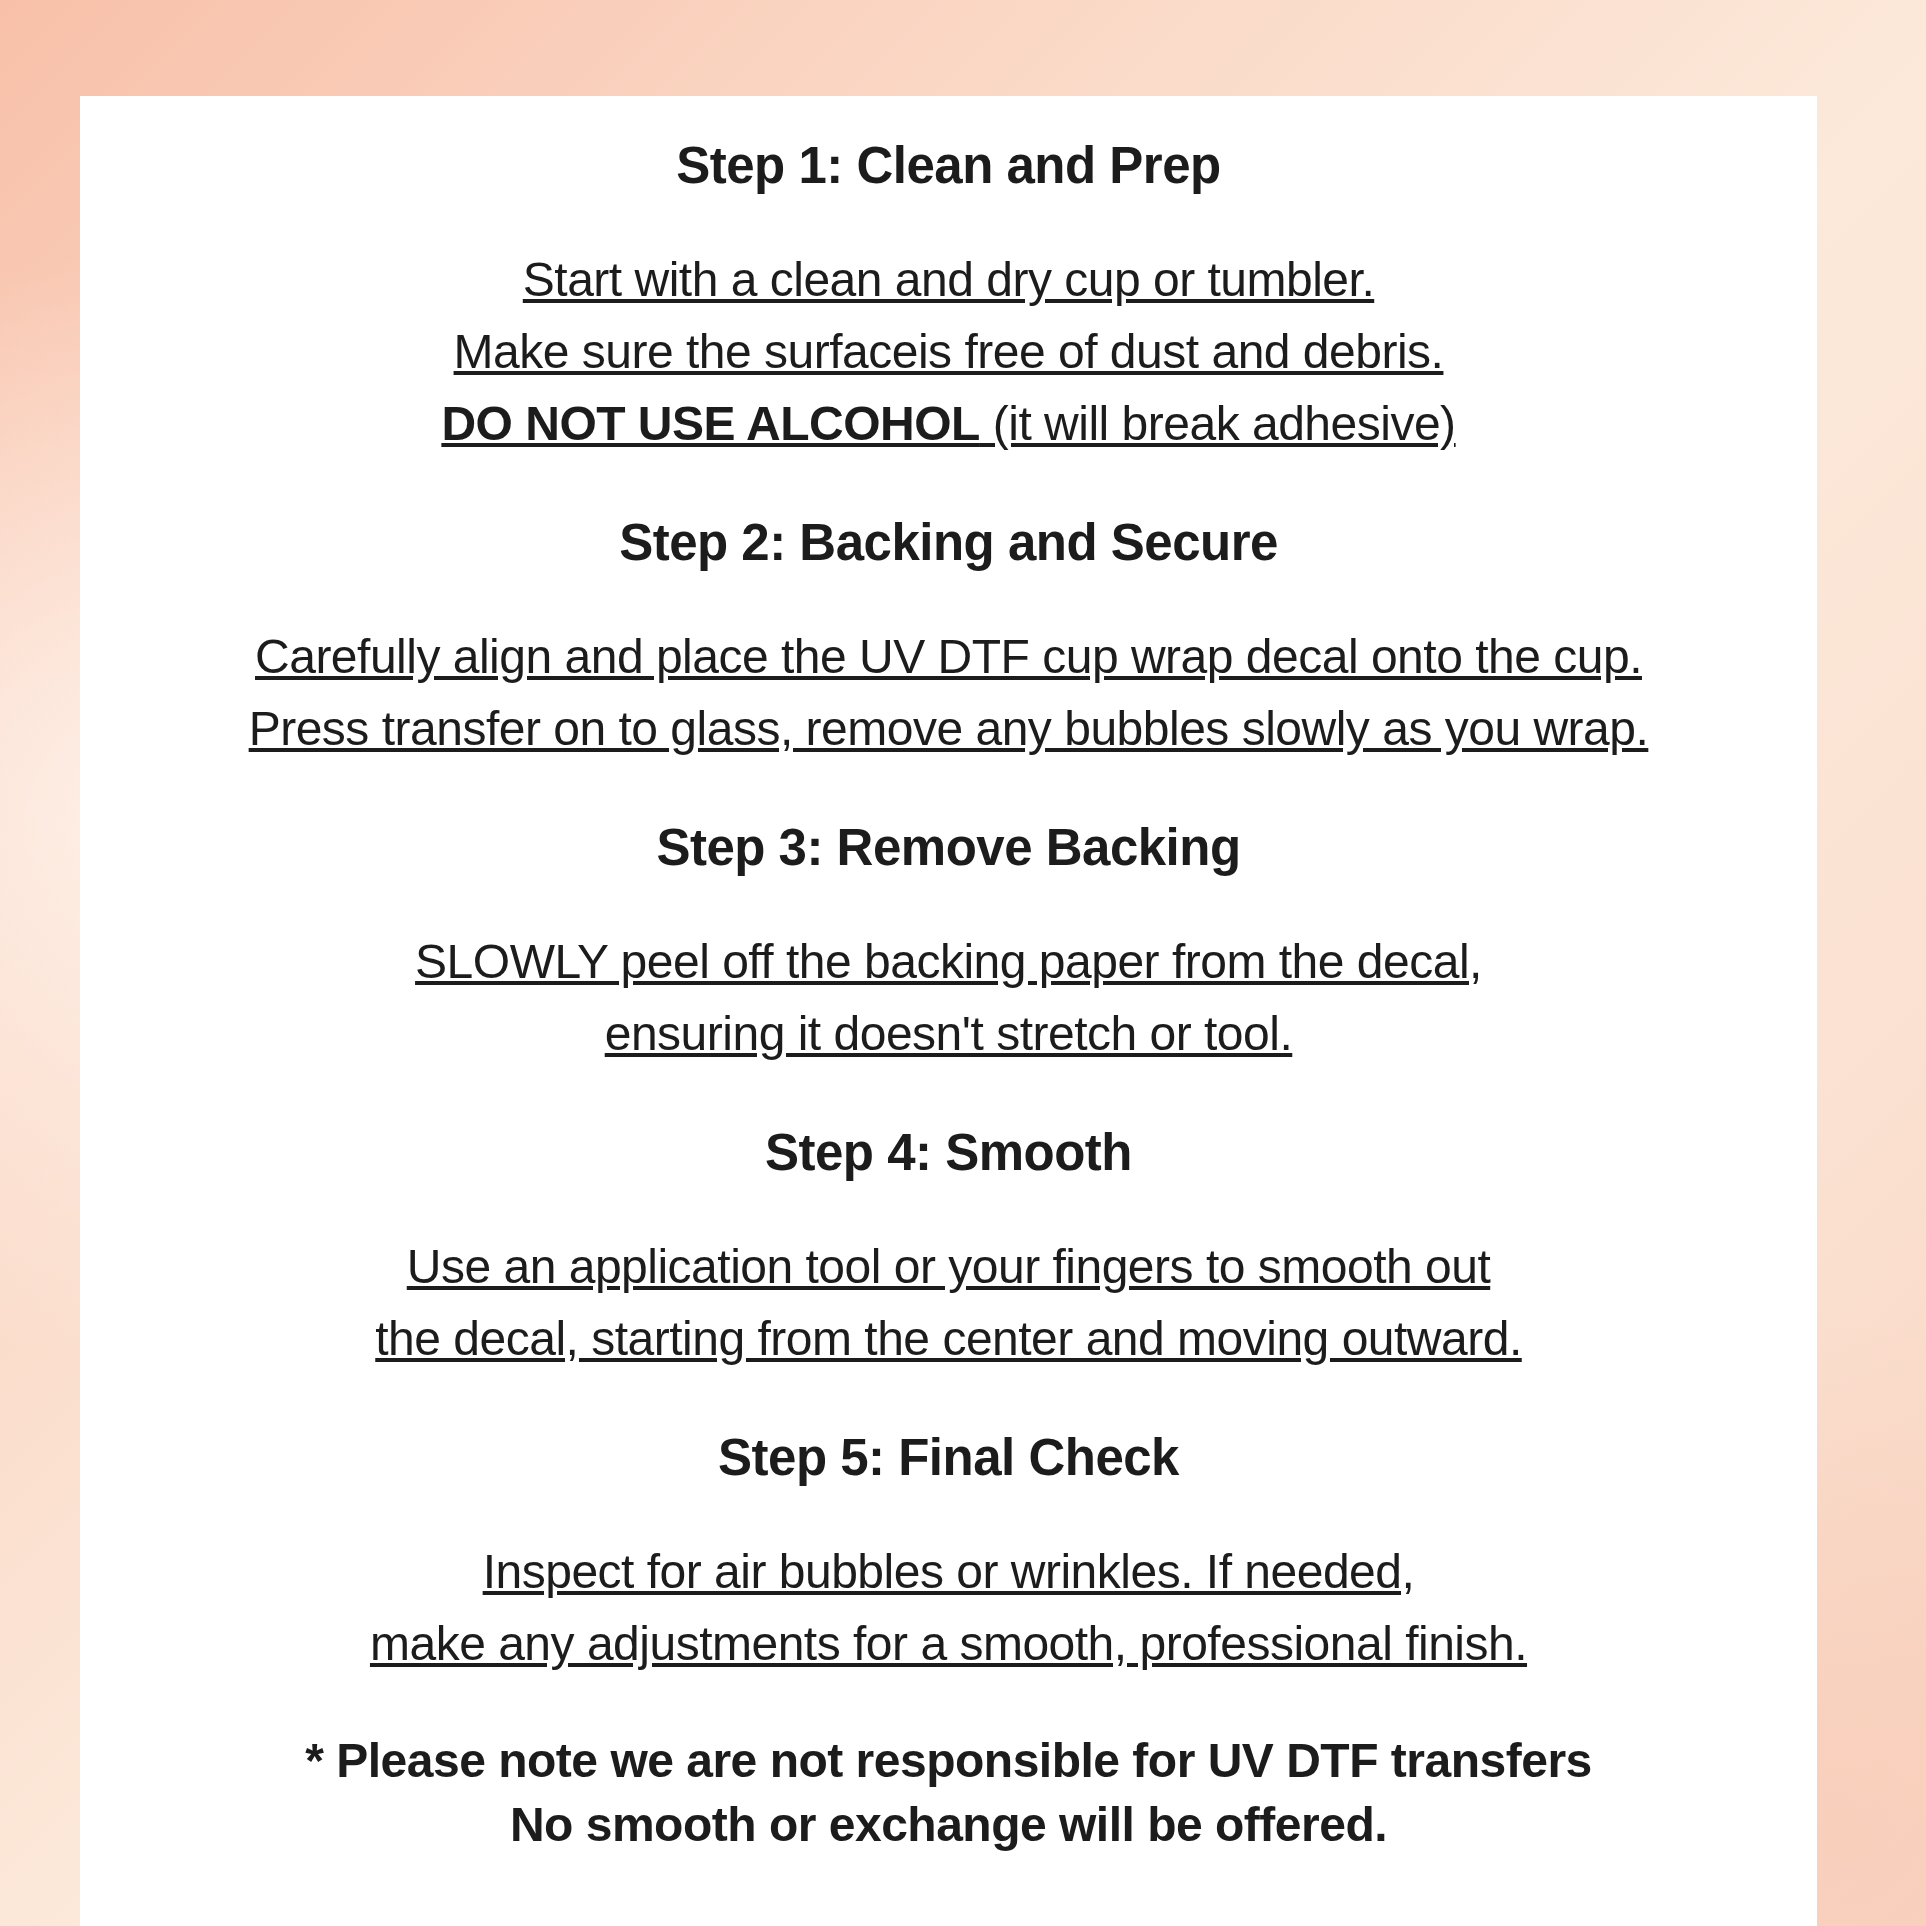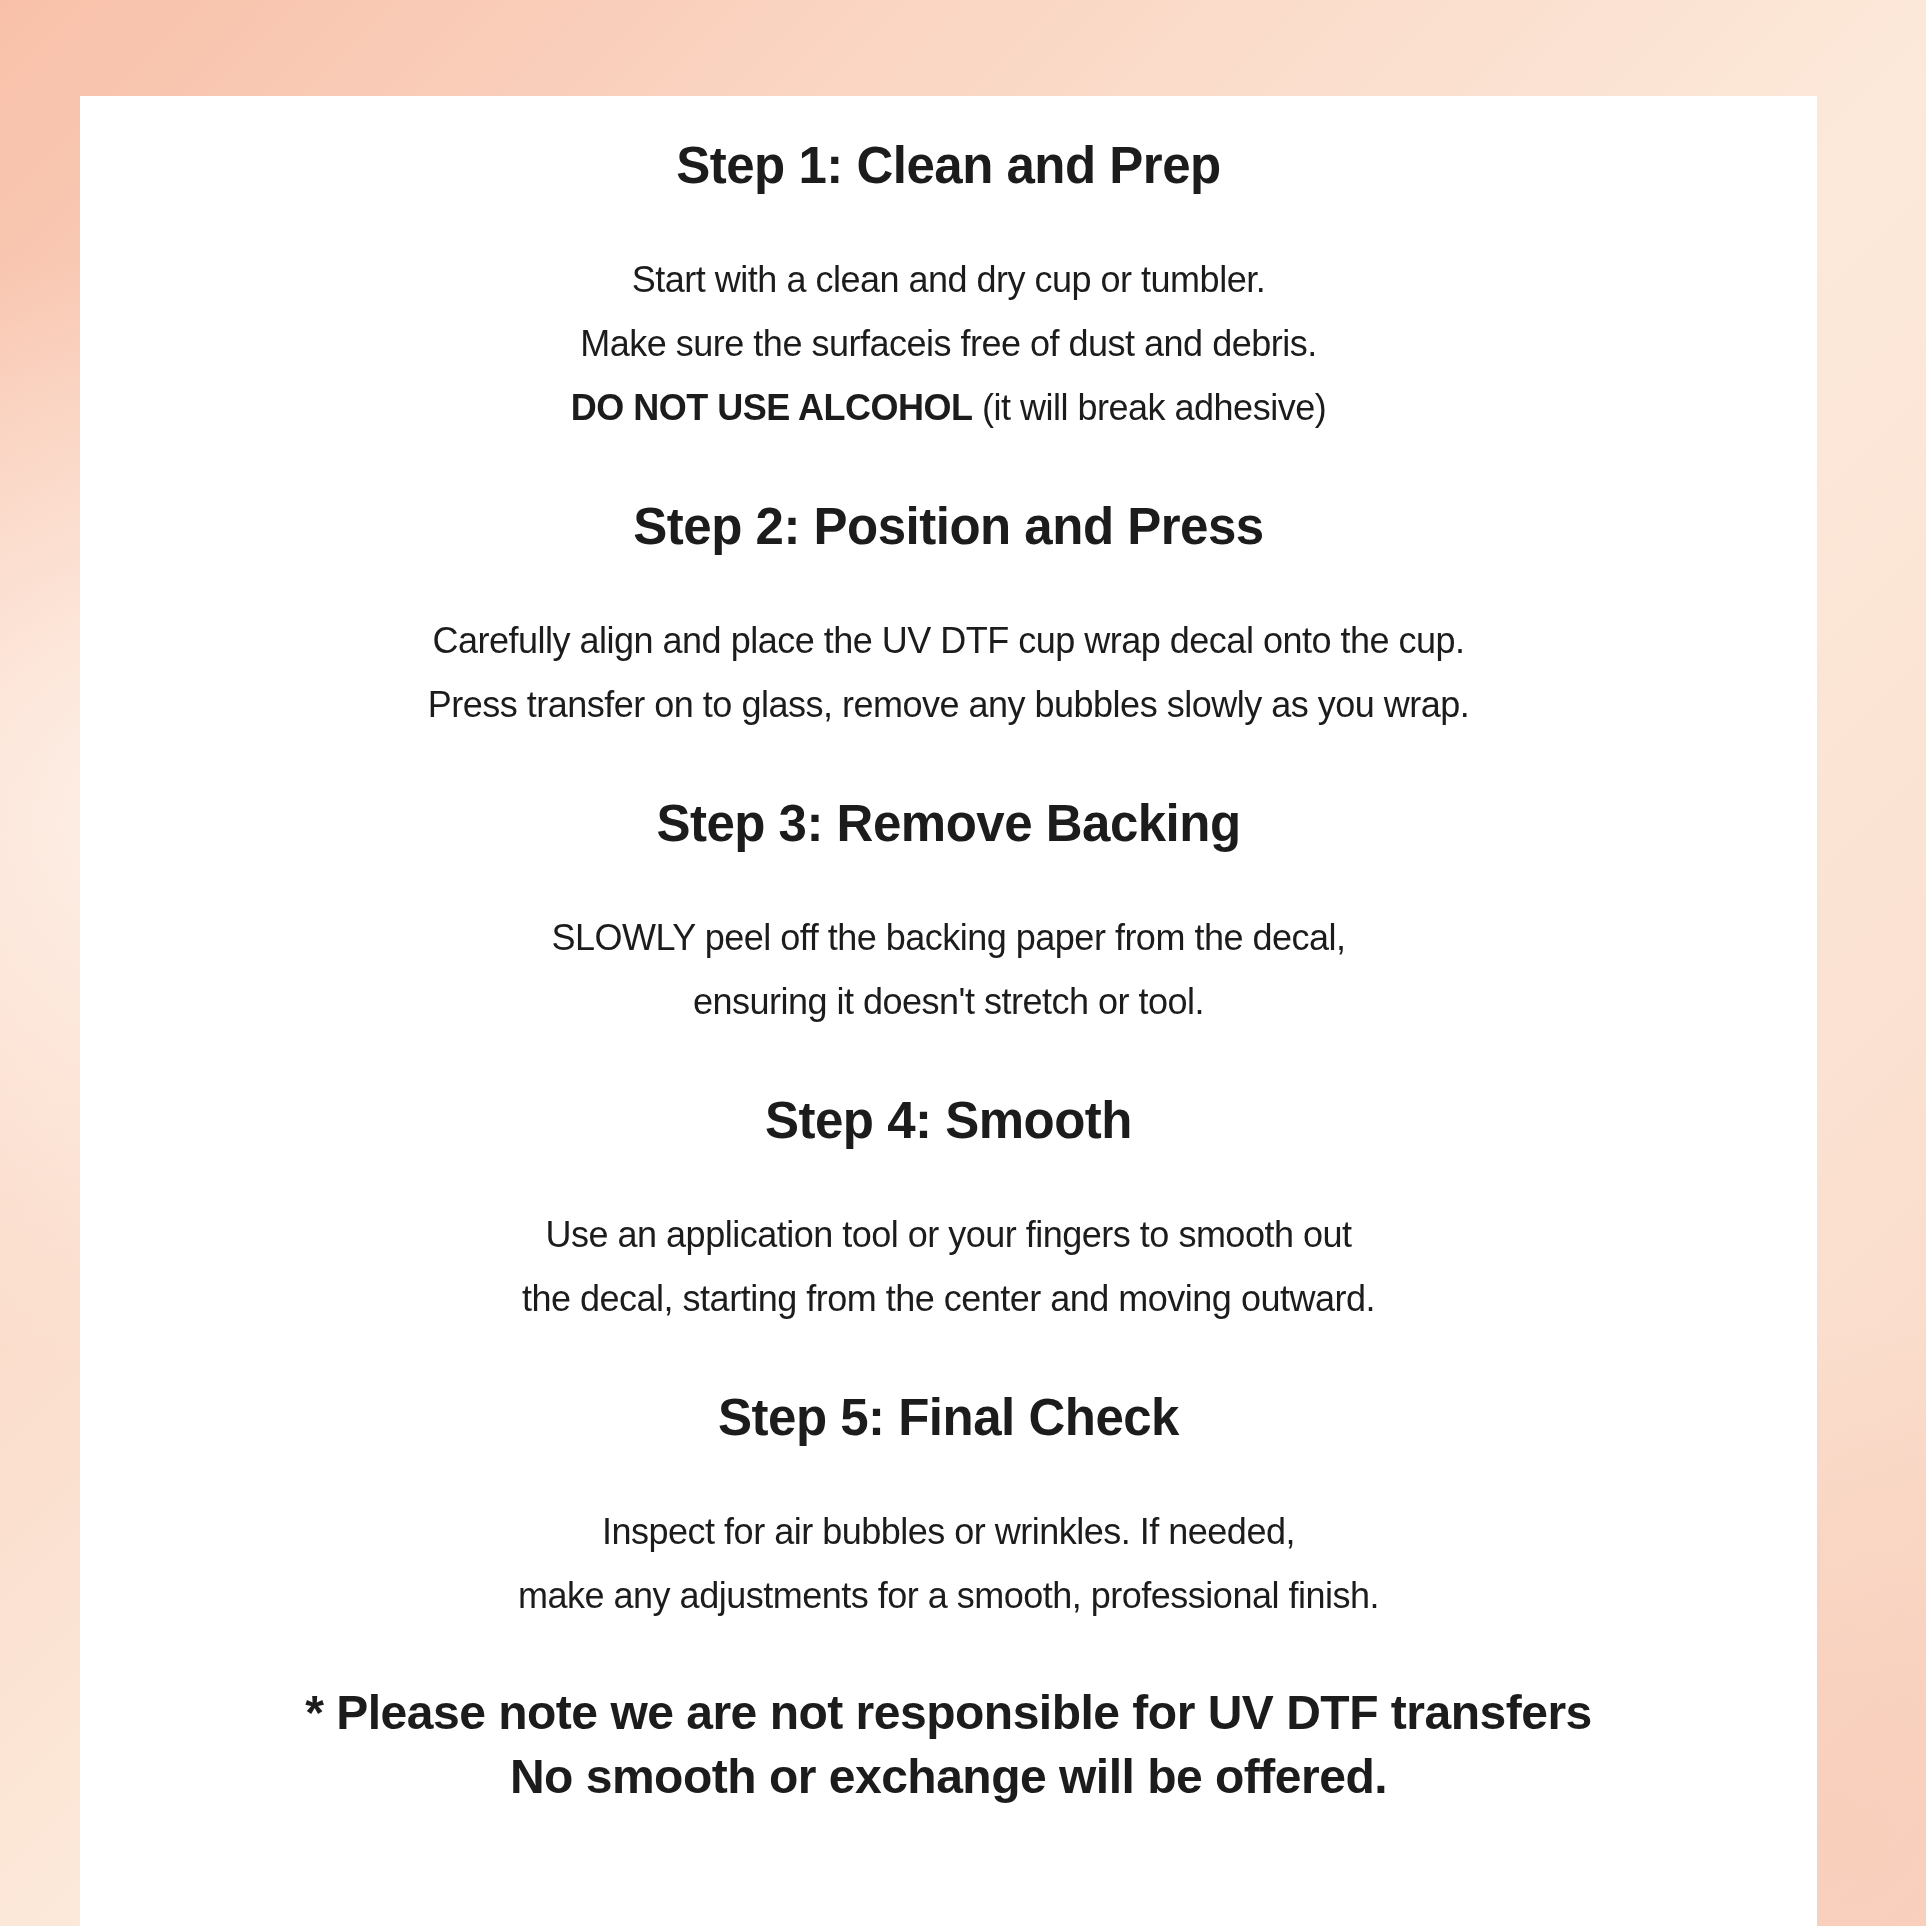--- a/index.html
+++ b/index.html
@@ -37,26 +37,27 @@
     margin: 0 0 61px 0;
   }
   .heading {
     font-size: 51px;
     font-weight: 700;
     line-height: 59px;
     letter-spacing: -0.5px;
     margin: 0 0 57px 0;
   }
   .line {
-    font-size: 36px;
+    font-size: 48px;
     font-weight: 400;
     line-height: 56px;
     letter-spacing: -0.5px;
-    margin: 8px;
+    margin: 16px;
     white-space: nowrap;
+    text-decoration: underline;
   }
   .line strong {
     font-weight: 700;
   }
   .footer-block {
     margin: 0;
   }
   .footer-line {
     font-size: 48px;
     font-weight: 700;
@@ -73,21 +74,21 @@
   <div class="card">
 
     <div class="section">
       <h2 class="heading">Step 1: Clean and Prep</h2>
       <p class="line">Start with a clean and dry cup or tumbler.</p>
       <p class="line">Make sure the surfaceis free of dust and debris.</p>
       <p class="line"><strong>DO NOT USE ALCOHOL</strong><span> (it will break adhesive)</span></p>
     </div>
 
     <div class="section">
-      <h2 class="heading">Step 2: Position and Press</h2>
+      <h2 class="heading">Step 2: Backing and Secure</h2>
       <p class="line">Carefully align and place the UV DTF cup wrap decal onto the cup.</p>
       <p class="line">Press transfer on to glass, remove any bubbles slowly as you wrap.</p>
     </div>
 
     <div class="section">
       <h2 class="heading">Step 3: Remove Backing</h2>
       <p class="line">SLOWLY peel off the backing paper from the decal,</p>
       <p class="line">ensuring  it doesn't stretch or tool.</p>
     </div>
 

